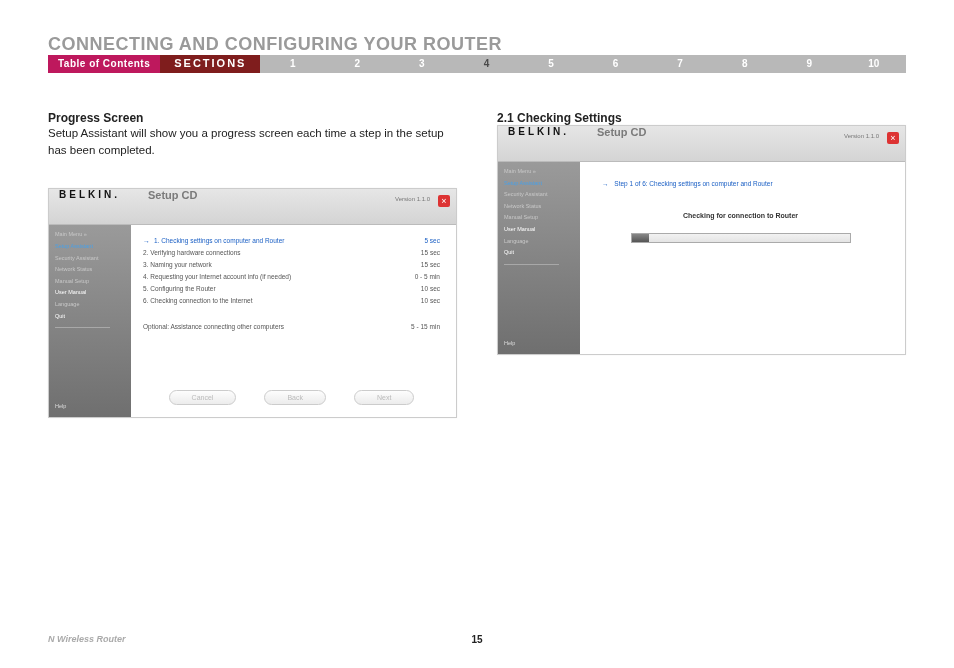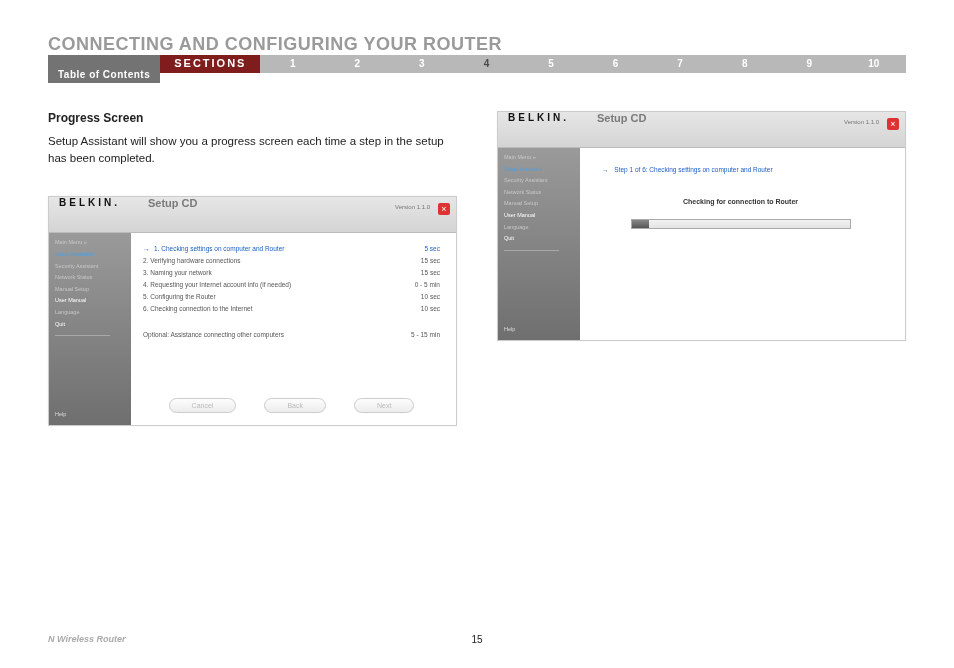--- a/index.html
+++ b/index.html
@@ -21,22 +21,22 @@
   .nav-bar {
     display: flex;
     align-items: stretch;
     height: 18px;
     font-size: 10px;
     font-weight: bold;
     color: #fff;
     margin-bottom: 38px;
   }
   .nav-toc {
-    background: #737373;
-    padding: 14px 10px;
+    background: #be185d;
+    padding: 3px 10px;
     letter-spacing: 0.5px;
   }
   .nav-sections {
     background: #7f1d1d;
     color: #fff;
     padding: 2px 14px;
     letter-spacing: 2px;
     font-size: 11px;
   }
   .nav-nums {
@@ -56,21 +56,21 @@
   }
   .columns {
     display: flex;
     gap: 40px;
   }
   .col { flex: 1; }
   .col h3 {
     font-size: 12px;
     font-weight: bold;
     color: #222;
-    margin-bottom: 8px;
+    margin-bottom: 0;
   }
   .col p {
     font-size: 11.5px;
     line-height: 1.45;
     color: #222;
     margin-bottom: 30px;
   }
 
   
   .setup-card {
@@ -236,21 +236,21 @@
     position: absolute;
     bottom: 24px;
     left: 48px;
     right: 48px;
     display: flex;
     justify-content: space-between;
     align-items: center;
     font-size: 10px;
   }
   .footer .prod { color: #aaa; font-weight: bold; font-size: 9px; font-style: italic; }
-  .footer .pg { font-weight: normal; color: #222; position: absolute; left: 50%; transform: translateX(-50%); }
+  .footer .pg { font-weight: bold; color: #222; position: absolute; left: 50%; transform: translateX(-50%); }
 </style>
 </head>
 <body>
 
 <div class="page-title">CONNECTING AND CONFIGURING YOUR ROUTER</div>
 
 <div class="nav-bar">
   <div class="nav-toc">Table of Contents</div>
   <div class="nav-sections">SECTIONS</div>
   <div class="nav-nums">
@@ -327,20 +327,21 @@
             <div class="fake-btn">Cancel</div>
             <div class="fake-btn">Back</div>
             <div class="fake-btn">Next</div>
           </div>
         </div>
       </div>
     </div>
   </div>
 
   <div class="col">
+    <h3>2.1 Checking Settings</h3>
 
     <div class="setup-card">
       <div class="setup-header">
         <span class="belkin-logo">BELKIN.</span>
         <span class="setup-title">Setup CD</span>
         <span class="version">Version 1.1.0</span>
         <span class="close-x">×</span>
       </div>
       <div class="setup-body">
         <div class="sidebar">

